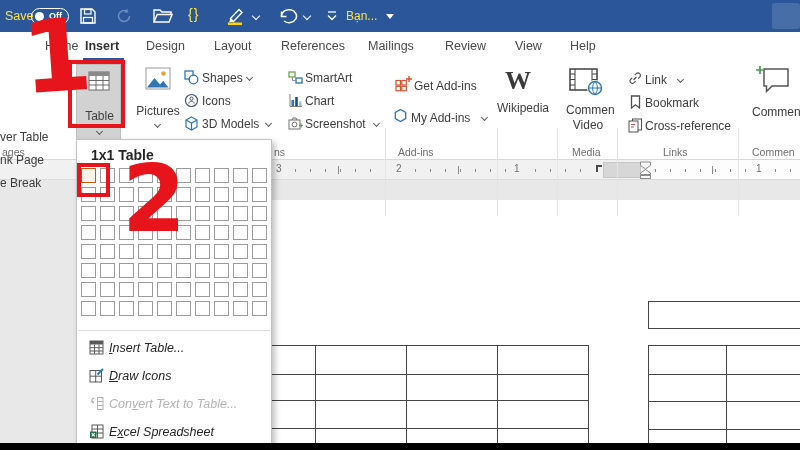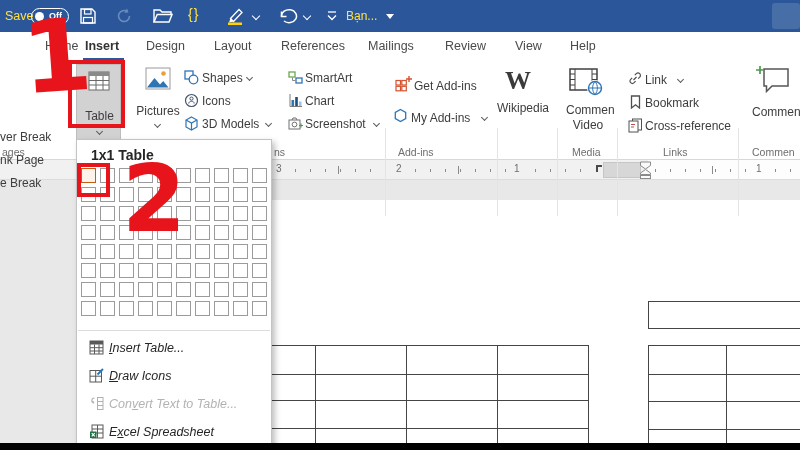--- a/index.html
+++ b/index.html
@@ -125,21 +125,21 @@
     <div class="tab" style="left:281px">References</div>
     <div class="tab" style="left:368px">Mailings</div>
     <div class="tab" style="left:445px">Review</div>
     <div class="tab" style="left:515px">View</div>
     <div class="tab" style="left:570px">Help</div>
     <div class="tab-underline"></div>
   </div>
 
   <div class="abs ribbon">
 
-    <div class="rlabel" style="left:0;top:68px">ver Break</div>
+    <div class="rlabel" style="left:0;top:68px">ver Table</div>
     <div class="rlabel" style="left:0;top:91px">nk Page</div>
     <div class="rlabel" style="left:0;top:114px">e Break</div>
     <div class="glabel" style="left:2px;top:84px;top:84px">ages</div>
 
     <div class="gdiv" style="left:385px"></div>
     <div class="gdiv" style="left:497px"></div>
     <div class="gdiv" style="left:557px"></div>
     <div class="gdiv" style="left:617px"></div>
     <div class="gdiv" style="left:738px"></div>
 

